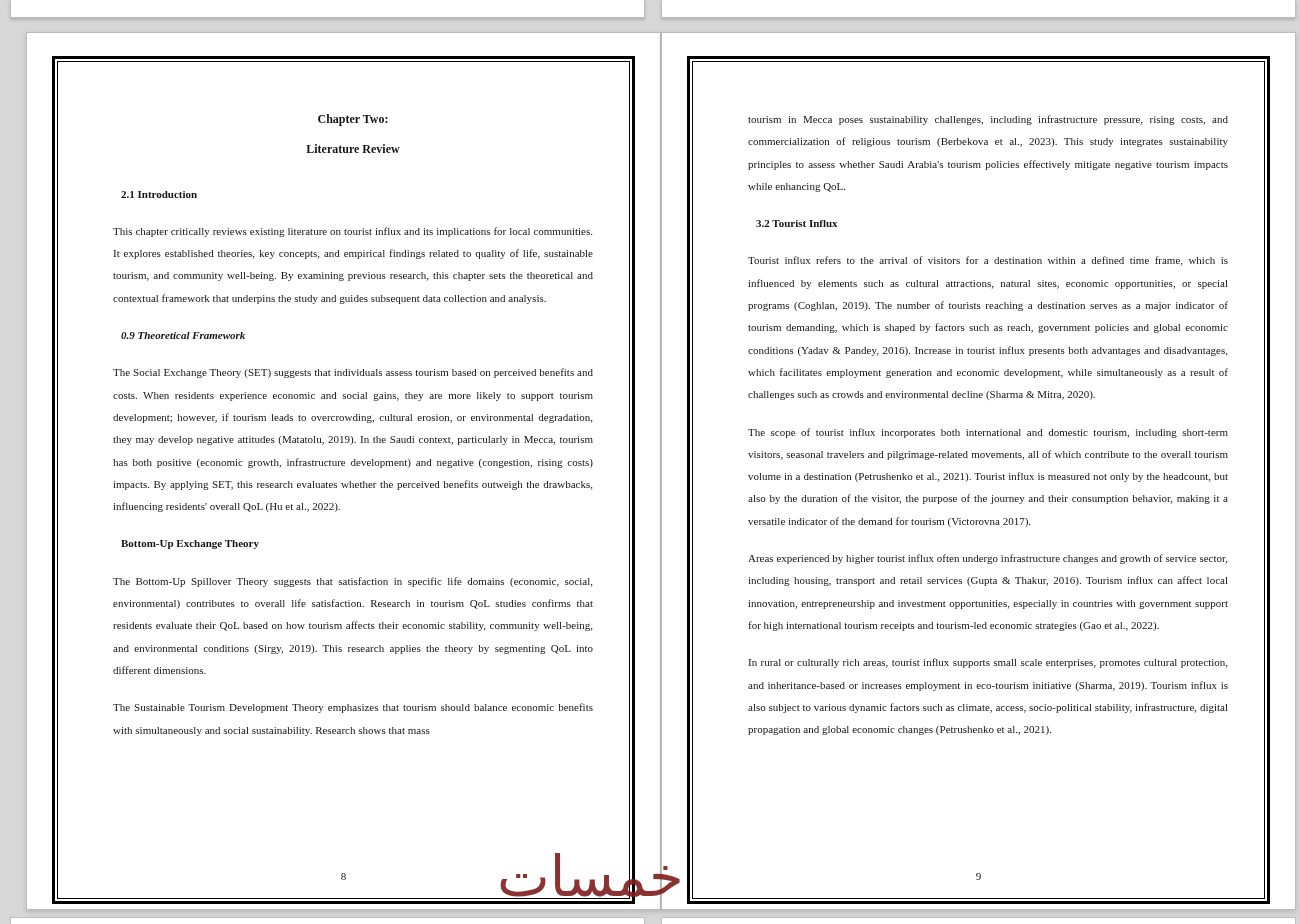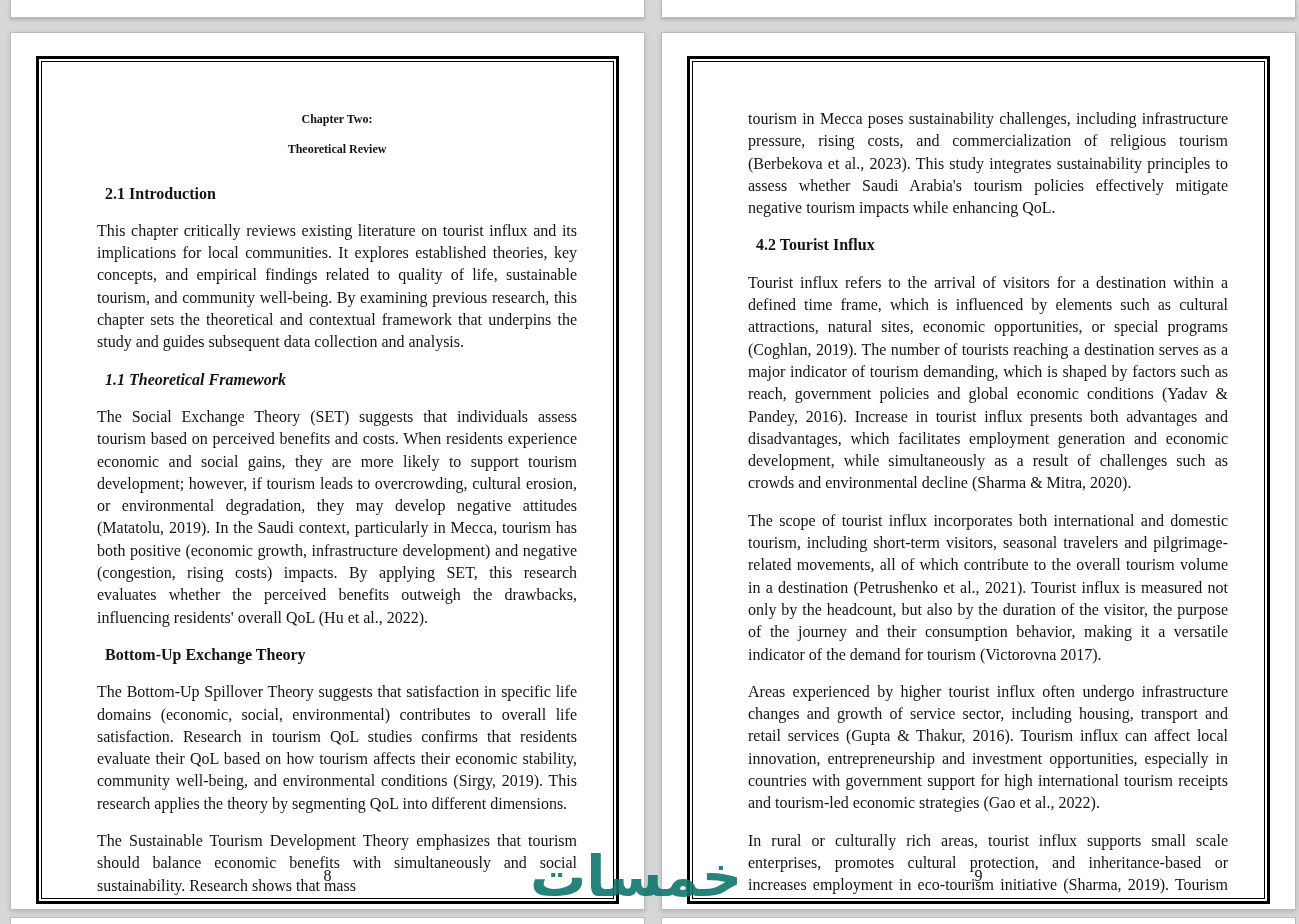--- a/index.html
+++ b/index.html
@@ -23,40 +23,40 @@
   .strip-br { left: 661px; bottom: 0; width: 635px; height: 7px; border-bottom: none; }
 
   .page {
     position: absolute;
     top: 32px;
     width: 635px; height: 878px;
     background: #ffffff;
     border: 1px solid #bcbcbc;
     box-shadow: 0 2px 5px rgba(0,0,0,0.15);
   }
-  .page-left  { left: 10px; }
+  .page-left  { left: 26px; }
   .page-right { left: 661px; }
 
   
   .frame {
     position: absolute;
     top: 23px; left: 25px; right: 25px; bottom: 5px;
     border: 3px solid #000;
     padding: 2px;
   }
   .frame-inner {
     position: relative;
     width: 100%; height: 100%;
     border: 1px solid #000;
     padding: 46px 36px 0 55px;
     overflow: hidden;
   }
 
   .para, .heading, .center-h, .page-number {
-    font-size: 16px;
+    font-size: 11px;
     line-height: 22.3px;
     color: #141414;
   }
   .para {
     text-align: justify;
     text-align-last: left;
     margin: 0 0 15px 0;
   }
   .heading { font-weight: bold; margin: 0 0 15px 8px; }
   .heading.italic { font-style: italic; }
@@ -65,62 +65,62 @@
   .center-h.line2 { margin-bottom: 22px; }
 
   .page-number {
     position: absolute;
     bottom: 11px; left: 0; right: 0;
     text-align: center;
   }
 
   .watermark {
     position: absolute;
-    left: 530px; top: 843px;
+    left: 497px; top: 843px;
     z-index: 5;
     direction: rtl;
     font-family: "DejaVu Sans", sans-serif;
-    font-weight: bold;
+    font-weight: normal;
     font-size: 56px;
     line-height: 1.2;
-    color: #0f766e;
+    color: #7f1d1d;
     opacity: 0.9;
     pointer-events: none;
   }
 </style>
 </head>
 <body>
 
 <div class="canvas">
 
   <div class="strip strip-tl"></div>
   <div class="strip strip-tr"></div>
 
   <div class="page page-left">
     <div class="frame">
       <div class="frame-inner">
         <p class="center-h line1">Chapter Two:</p>
-        <p class="center-h line2">Theoretical Review</p>
+        <p class="center-h line2">Literature Review</p>
         <p class="heading">2.1 Introduction</p>
         <p class="para">This chapter critically reviews existing literature on tourist influx and its implications for local communities. It explores established theories, key concepts, and empirical findings related to quality of life, sustainable tourism, and community well-being. By examining previous research, this chapter sets the theoretical and contextual framework that underpins the study and guides subsequent data collection and analysis.</p>
-        <p class="heading italic">1.1 Theoretical Framework</p>
+        <p class="heading italic">0.9 Theoretical Framework</p>
         <p class="para">The Social Exchange Theory (SET) suggests that individuals assess tourism based on perceived benefits and costs. When residents experience economic and social gains, they are more likely to support tourism development; however, if tourism leads to overcrowding, cultural erosion, or environmental degradation, they may develop negative attitudes (Matatolu, 2019). In the Saudi context, particularly in Mecca, tourism has both positive (economic growth, infrastructure development) and negative (congestion, rising costs) impacts. By applying SET, this research evaluates whether the perceived benefits outweigh the drawbacks, influencing residents' overall QoL (Hu et al., 2022).</p>
         <p class="heading">Bottom-Up Exchange Theory</p>
         <p class="para">The Bottom-Up Spillover Theory suggests that satisfaction in specific life domains (economic, social, environmental) contributes to overall life satisfaction. Research in tourism QoL studies confirms that residents evaluate their QoL based on how tourism affects their economic stability, community well-being, and environmental conditions (Sirgy, 2019). This research applies the theory by segmenting QoL into different dimensions.</p>
         <p class="para">The Sustainable Tourism Development Theory emphasizes that tourism should balance economic benefits with simultaneously and social sustainability. Research shows that mass</p>
         <div class="page-number">8</div>
       </div>
     </div>
   </div>
 
   <div class="page page-right">
     <div class="frame">
       <div class="frame-inner">
         <p class="para">tourism in Mecca poses sustainability challenges, including infrastructure pressure, rising costs, and commercialization of religious tourism (Berbekova et al., 2023). This study integrates sustainability principles to assess whether Saudi Arabia's tourism policies effectively mitigate negative tourism impacts while enhancing QoL.</p>
-        <p class="heading">4.2 Tourist Influx</p>
+        <p class="heading">3.2 Tourist Influx</p>
         <p class="para">Tourist influx refers to the arrival of visitors for a destination within a defined time frame, which is influenced by elements such as cultural attractions, natural sites, economic opportunities, or special programs (Coghlan, 2019). The number of tourists reaching a destination serves as a major indicator of tourism demanding, which is shaped by factors such as reach, government policies and global economic conditions (Yadav &amp; Pandey, 2016). Increase in tourist influx presents both advantages and disadvantages, which facilitates employment generation and economic development, while simultaneously as a result of challenges such as crowds and environmental decline (Sharma &amp; Mitra, 2020).</p>
         <p class="para">The scope of tourist influx incorporates both international and domestic tourism, including short-term visitors, seasonal travelers and pilgrimage-related movements, all of which contribute to the overall tourism volume in a destination (Petrushenko et al., 2021). Tourist influx is measured not only by the headcount, but also by the duration of the visitor, the purpose of the journey and their consumption behavior, making it a versatile indicator of the demand for tourism (Victorovna 2017).</p>
         <p class="para">Areas experienced by higher tourist influx often undergo infrastructure changes and growth of service sector, including housing, transport and retail services (Gupta &amp; Thakur, 2016). Tourism influx can affect local innovation, entrepreneurship and investment opportunities, especially in countries with government support for high international tourism receipts and tourism-led economic strategies (Gao et al., 2022).</p>
         <p class="para">In rural or culturally rich areas, tourist influx supports small scale enterprises, promotes cultural protection, and inheritance-based or increases employment in eco-tourism initiative (Sharma, 2019). Tourism influx is also subject to various dynamic factors such as climate, access, socio-political stability, infrastructure, digital propagation and global economic changes (Petrushenko et al., 2021).</p>
         <div class="page-number">9</div>
       </div>
     </div>
   </div>
 
   <div class="strip strip-bl"></div>

